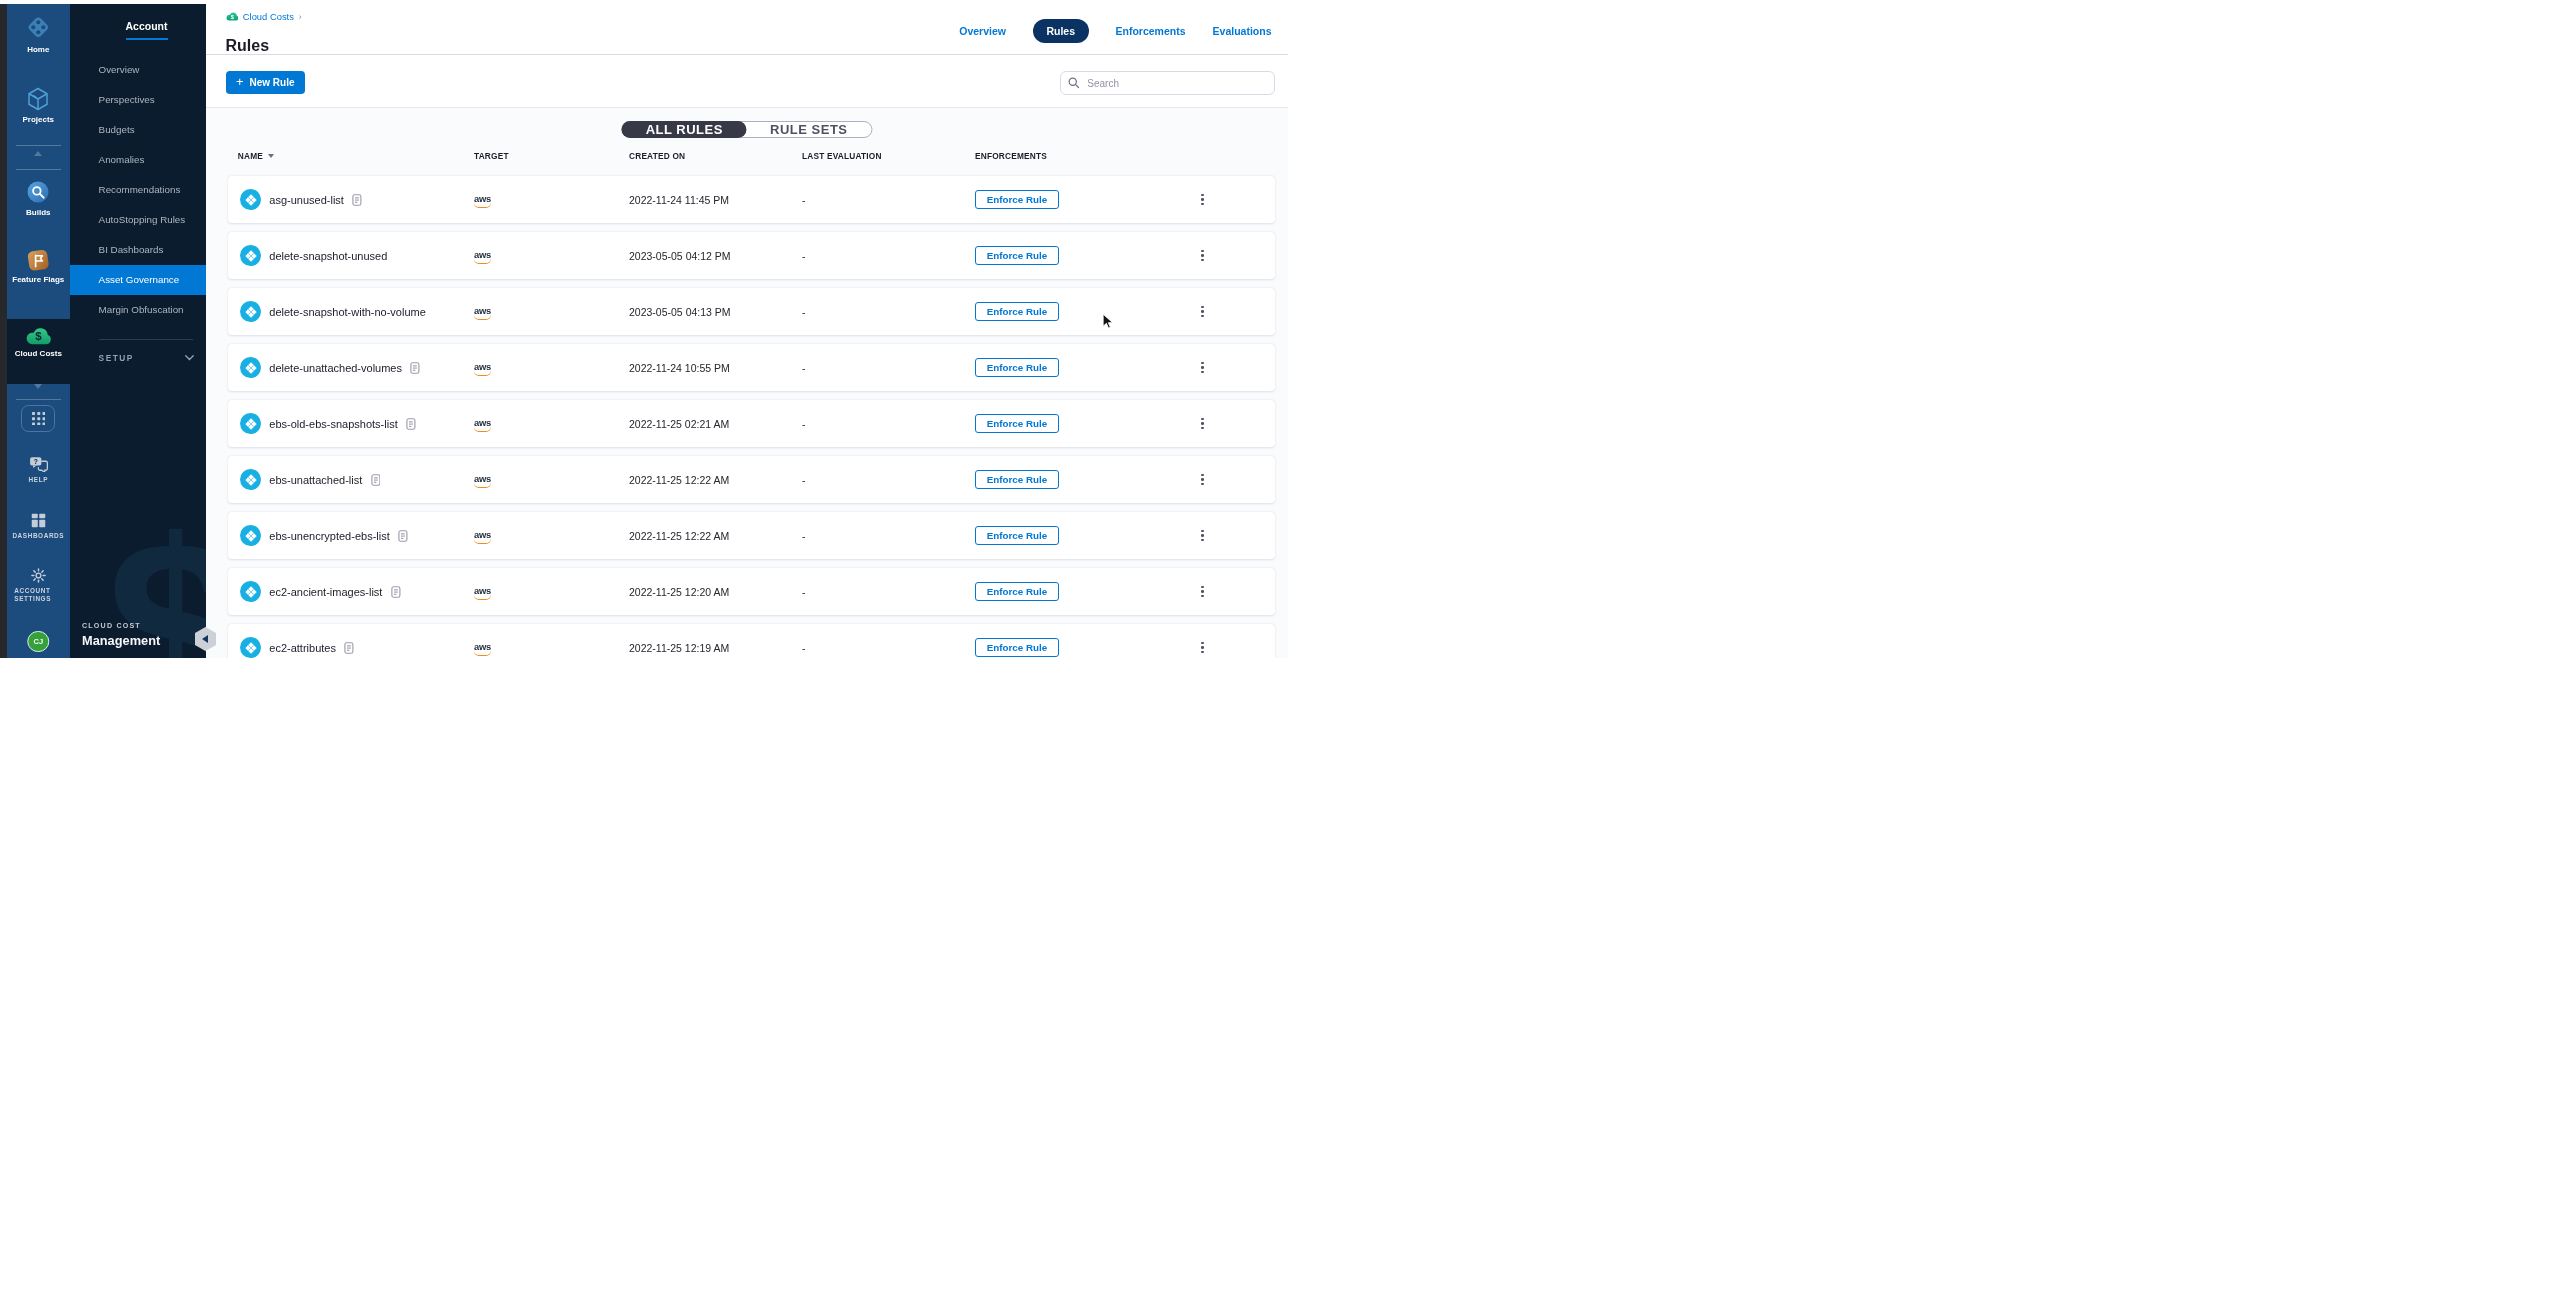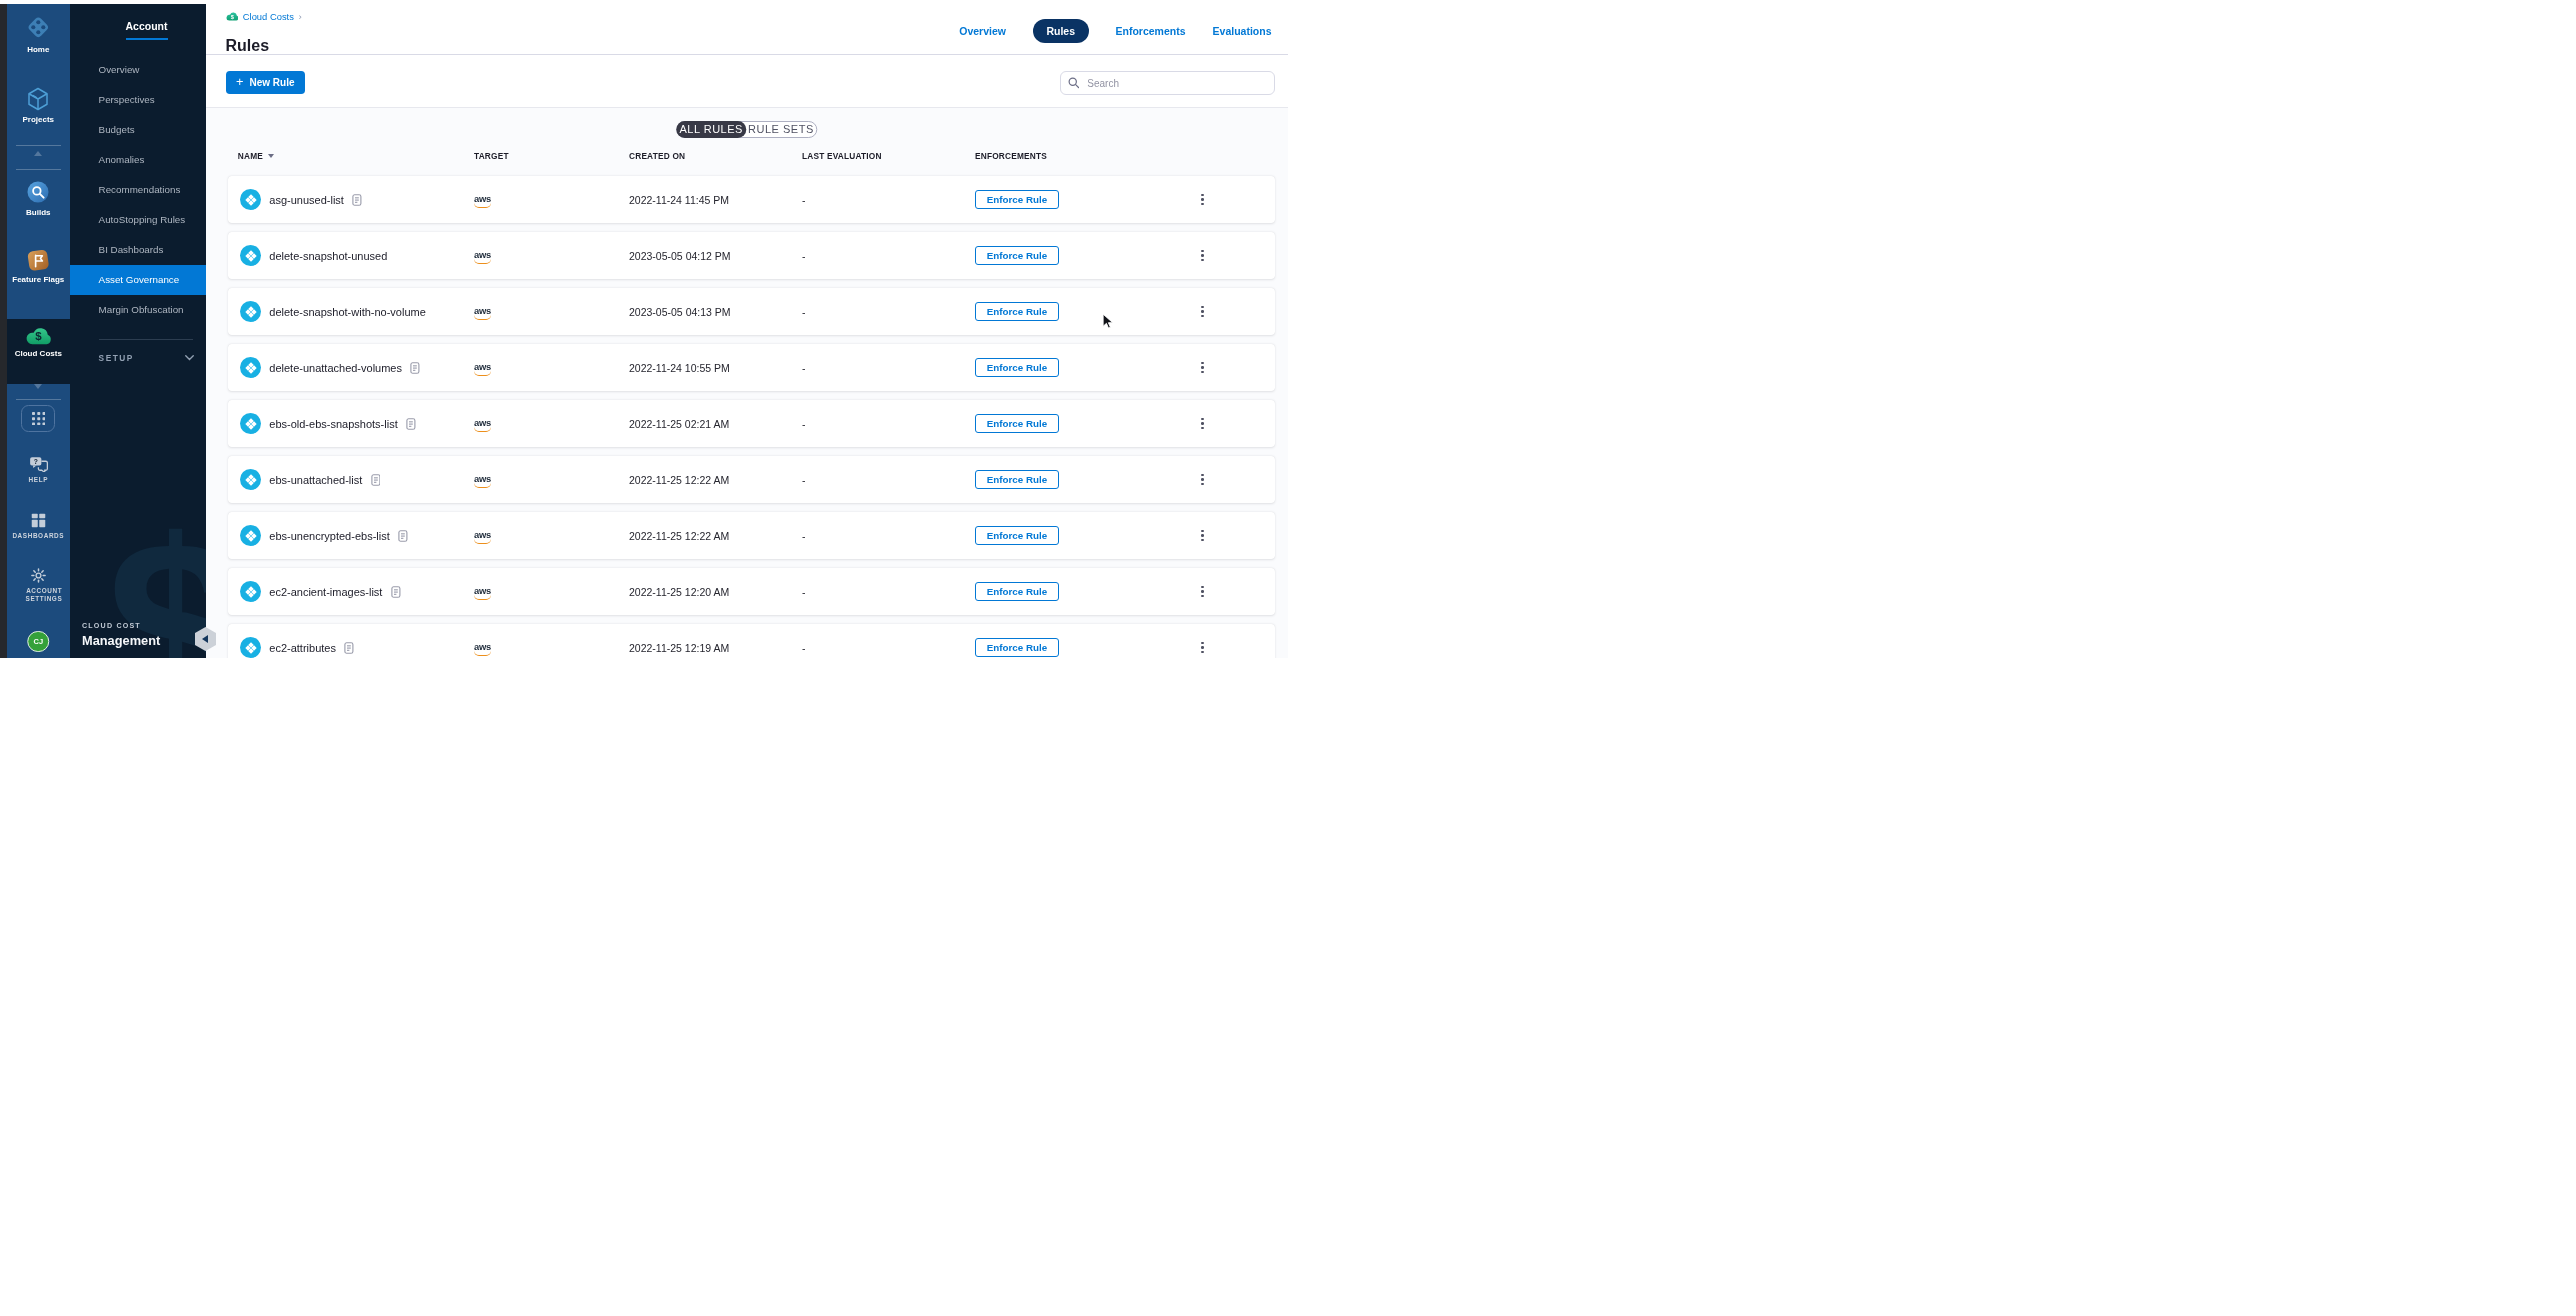--- a/index.html
+++ b/index.html
@@ -7,21 +7,21 @@
        font-family:"Liberation Sans","DejaVu Sans",sans-serif;
        -webkit-font-smoothing:antialiased;}
   #app{position:relative;width:1288px;height:658px;background:#fff;}
 
   
   .edge-strip{position:absolute;left:0;top:3.8px;bottom:0;width:6.8px;background:#26282c;}
 
   
   .rail{position:absolute;left:6.8px;top:3.8px;bottom:0;width:63px;background:#1c4b7d;}
   .rail-item{position:absolute;left:0;width:100%;display:flex;flex-direction:column;
-             align-items:center;gap:3.8px;cursor:pointer;text-align:right;}
+             align-items:center;gap:3.8px;cursor:pointer;text-align:left;}
   .rail-item .rl{font-size:8px;font-weight:600;color:#fff;line-height:1.15;}
   .rail-item .rl-sm{font-size:6.4px;font-weight:600;color:#cdd4dd;letter-spacing:0.6px;line-height:1.3;}
   .rail-line{position:absolute;left:9px;right:9px;height:0.8px;background:rgba(255,255,255,.25);}
   .tri-up{width:0;height:0;border-left:4.5px solid transparent;border-right:4.5px solid transparent;
           border-bottom:5.3px solid #54779d;}
   .tri-down{width:0;height:0;border-left:4.5px solid transparent;border-right:4.5px solid transparent;
           border-top:5.3px solid #54779d;}
   .rail-scroll{position:absolute;left:0;width:100%;display:flex;justify-content:center;cursor:pointer;}
   .rail-cc{top:315px;height:59px;background:#0b1c2e;padding-top:6px;gap:4.5px;}
   .module-btn{position:absolute;top:401px;left:50%;transform:translateX(-50%);width:32px;height:25.5px;
@@ -73,21 +73,21 @@
   .search{position:absolute;top:71px;right:13.5px;width:215px;height:24px;border:0.8px solid #d9dae6;
           border-radius:6px;background:#fff;display:flex;align-items:center;gap:6px;padding:0 7.5px;
           box-sizing:border-box;}
   .search input{border:none;outline:none;flex:1;font-size:10px;color:#1c1c28;font-family:inherit;background:transparent;}
   .search input::placeholder{color:#9293a3;}
 
   .content{position:absolute;top:107px;left:0;right:0;bottom:0;background:#fafbfd;
            border-top:0.8px solid #e7e8ee;}
   .toggle{position:absolute;top:12.8px;left:50%;transform:translateX(-50%);display:flex;
           border:0.8px solid #aeb0c2;border-radius:751px;background:#fff;height:15px;align-items:stretch;}
-  .seg{font-size:11px;font-weight:400;letter-spacing:0.5px;color:#4f5162;padding:0 3px;
+  .seg{font-size:13px;font-weight:700;letter-spacing:0.5px;color:#4f5162;padding:0 24px;
        display:flex;align-items:center;border-radius:751px;cursor:pointer;}
   .seg.active{background:#383946;color:#fff;margin:-0.8px;}
 
   .tbl-head{position:absolute;top:43px;left:22px;right:16px;display:grid;
             grid-template-columns:246px 155px 173px 173px 216px 1fr;align-items:center;}
   .th{font-size:8.3px;font-weight:700;color:#1c1c28;letter-spacing:0.2px;}
   .th-name{padding-left:9.8px;display:flex;align-items:center;gap:5.3px;cursor:pointer;}
   .caret-down{width:0;height:0;border-left:3.4px solid transparent;border-right:3.4px solid transparent;
               border-top:4.5px solid #6b6d85;display:inline-block;}
 

